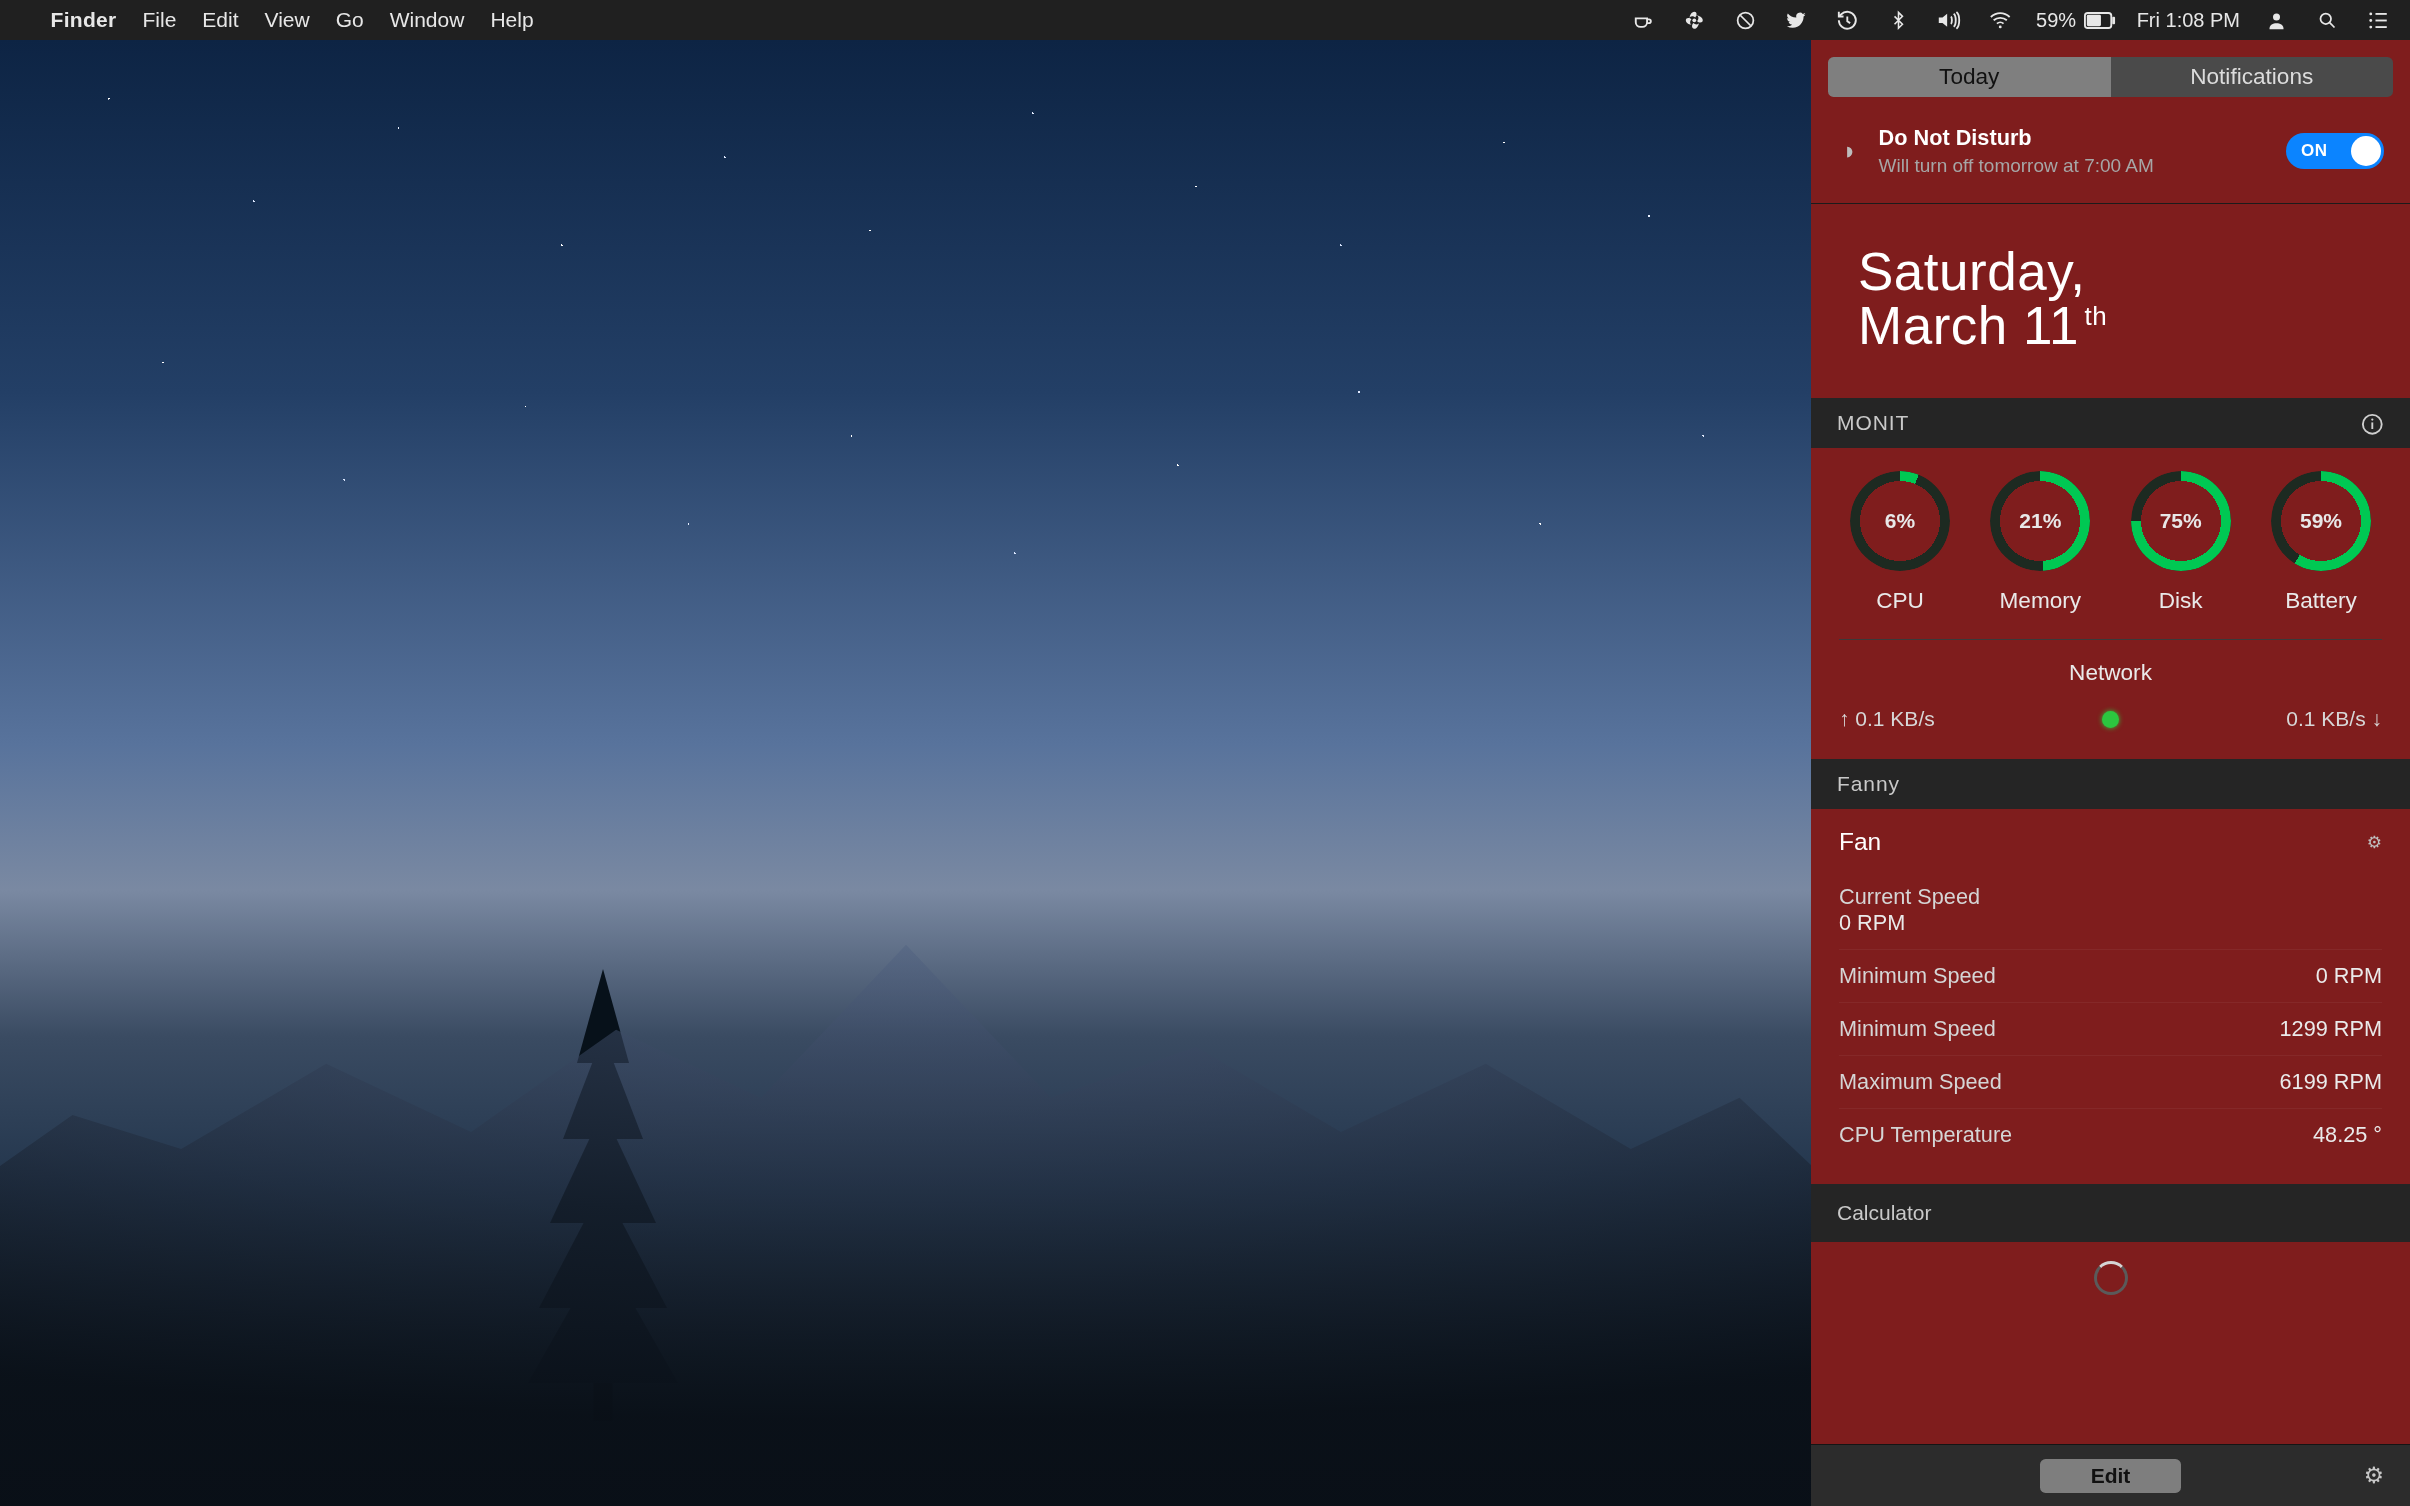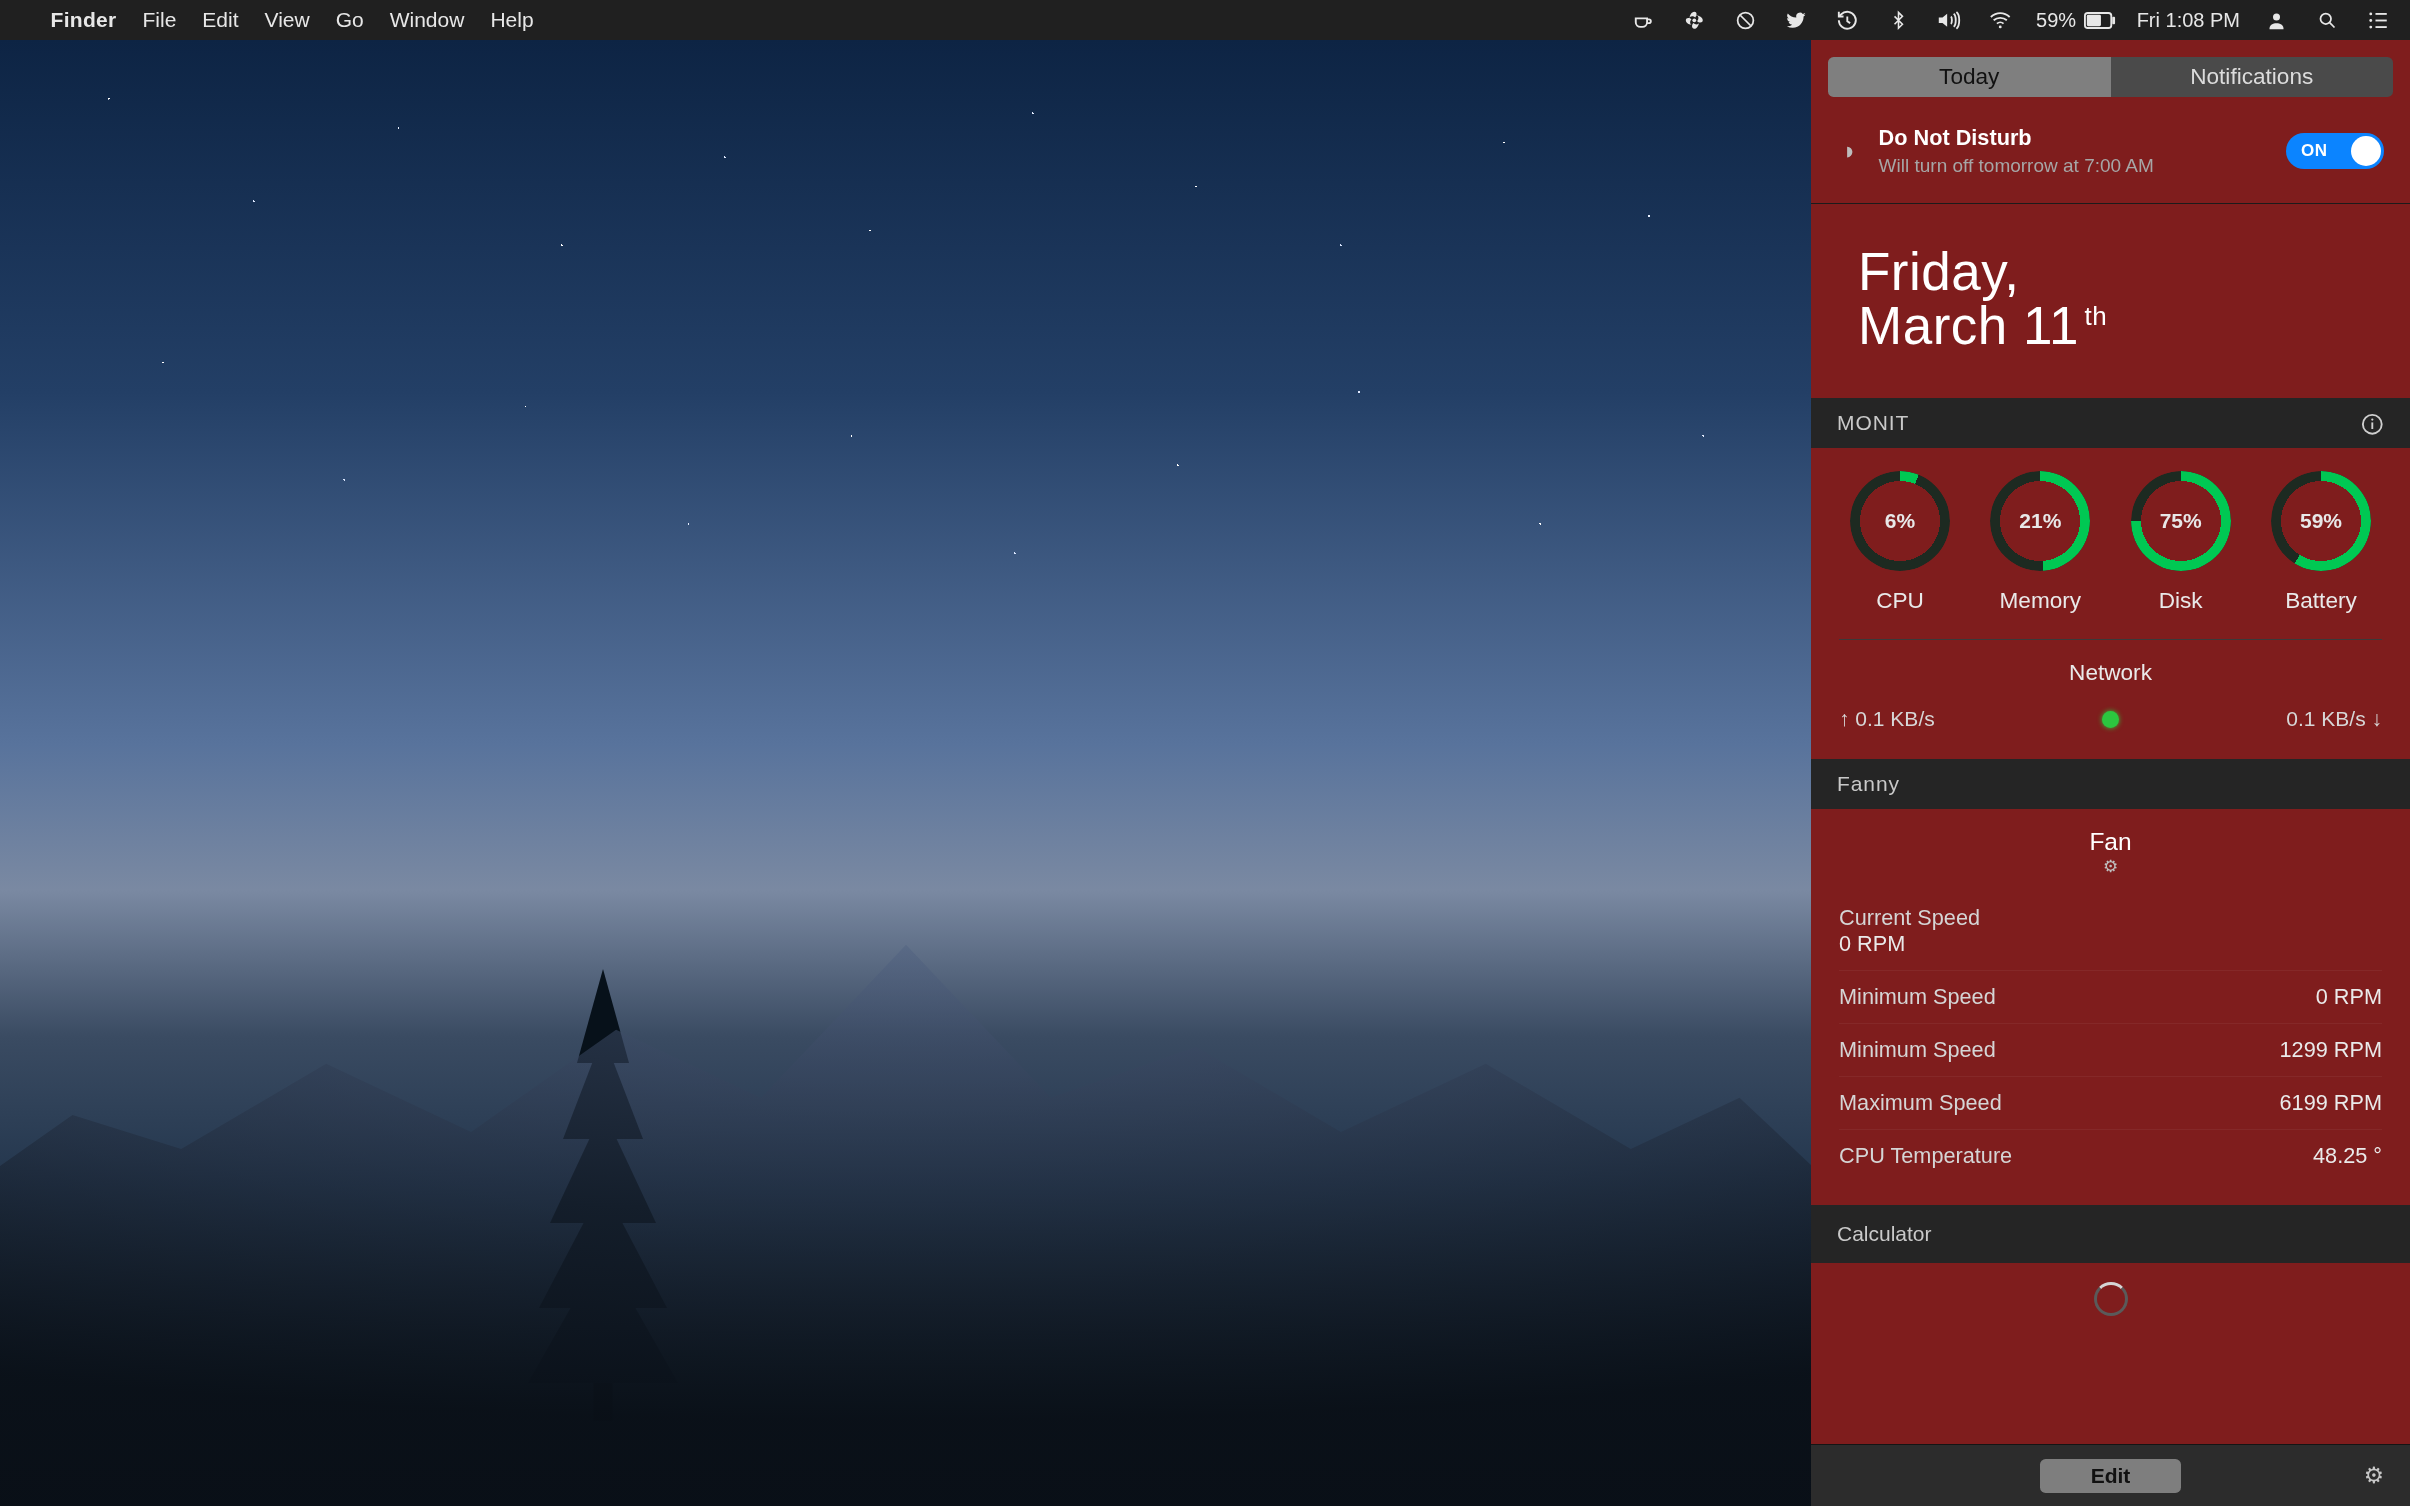--- a/index.html
+++ b/index.html
@@ -125,22 +125,22 @@
   .ring .val{ color:#e8e8e8; font-size:21px; font-weight:600; position:relative; z-index:2; }
   .gauge .lbl{ margin-top:17px; color:#e9e9e9; font-size:22.6px; }
 
   .hr{ height:0.9px; background:#3a3a3a; margin:24.5px 0 21px; }
   .net-title{ text-align:center; color:#eaeaea; font-size:22.6px; margin-bottom:21px; }
   .net-row{ display:flex; align-items:center; justify-content:space-between;
     color:#d7d7d7; font-size:21px; }
   .net-dot{ width:17px; height:17px; border-radius:50%; background:#2cc63f;
     box-shadow:0 0 5.6px #2cc63f; margin:0 19px; }
 
-  .fan-head{ display:flex; align-items:center; justify-content:center;
-    padding:19px 28px 9.4px; color:#fff; font-size:24.5px;flex-direction:column; }
+  .fan-head{ display:flex; align-items:center; justify-content:space-between;
+    padding:19px 28px 9.4px; color:#fff; font-size:24.5px; }
   .fan-head .gear{ color:#bfbfbf; font-size:17px; }
   .fan-list{ padding:5.6px 28px 22.6px 28px; }
   .fan-row{ display:flex; justify-content:space-between; padding:13px 0;
     color:#d5d5d5; font-size:21.7px; border-top:0.9px solid rgba(255,255,255,.05); }
   .fan-row:first-child{ border-top:none;flex-direction:column; }
   .fan-row .v{ color:#eaeaea; }
 
   .calc-head{ display:flex; align-items:center; justify-content:space-between;
     padding:17px 26px; background:#252525; color:#c9c9c9; font-size:21px; }
 
@@ -283,21 +283,21 @@
       <div class="title">Do Not Disturb</div>
       <div class="sub">Will turn off tomorrow at 7:00 AM</div>
     </div>
     <div class="switch">
       <span class="lbl">ON</span>
       <span class="knob"></span>
     </div>
   </div>
 
   <div class="date">
-    <div class="line1">Friday,</div>
+    <div class="line1">Saturday,</div>
     <div class="line2">
       <span>March 11</span>
       <sup>th</sup>
     </div>
   </div>
 
   <div class="section-head">
     <span>MONIT</span>
     <span>
       <svg width="22.6" height="22.6" viewBox="0 0 24 24" fill="none" stroke="#cfcfcf" stroke-width="2">

